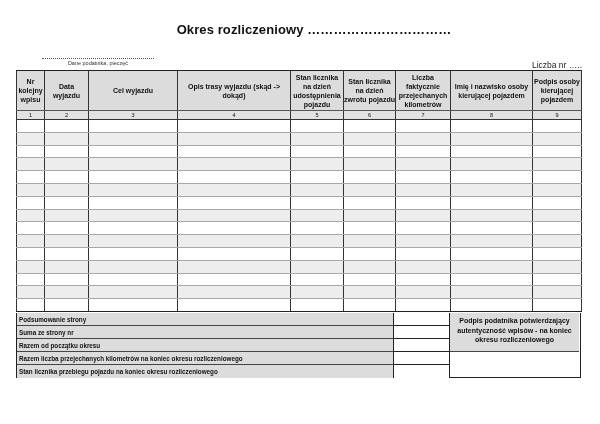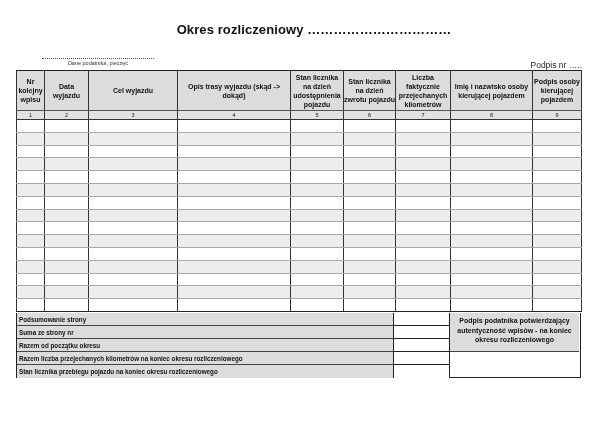--- a/index.html
+++ b/index.html
@@ -67,21 +67,21 @@
   .sign-box-space {
     position: absolute; left: 433px; top: 39px; width: 129px; height: 24px; background: #fff;
   }
 </style>
 </head>
 <body>
 
 <div class="title">Okres rozliczeniowy ……………………………</div>
 <div class="company-dots"></div>
 <div class="company-label">Dane podatnika, pieczęć</div>
-<div class="page-no">Podpis nr …..</div>
+<div class="page-no">Liczba nr …..</div>
 
 <table class="log">
   <colgroup>
     <col style="width:28px">
       <col style="width:44px">
       <col style="width:89px">
       <col style="width:113px">
     <col style="width:53px">
       <col style="width:52px">
       <col style="width:55px">

